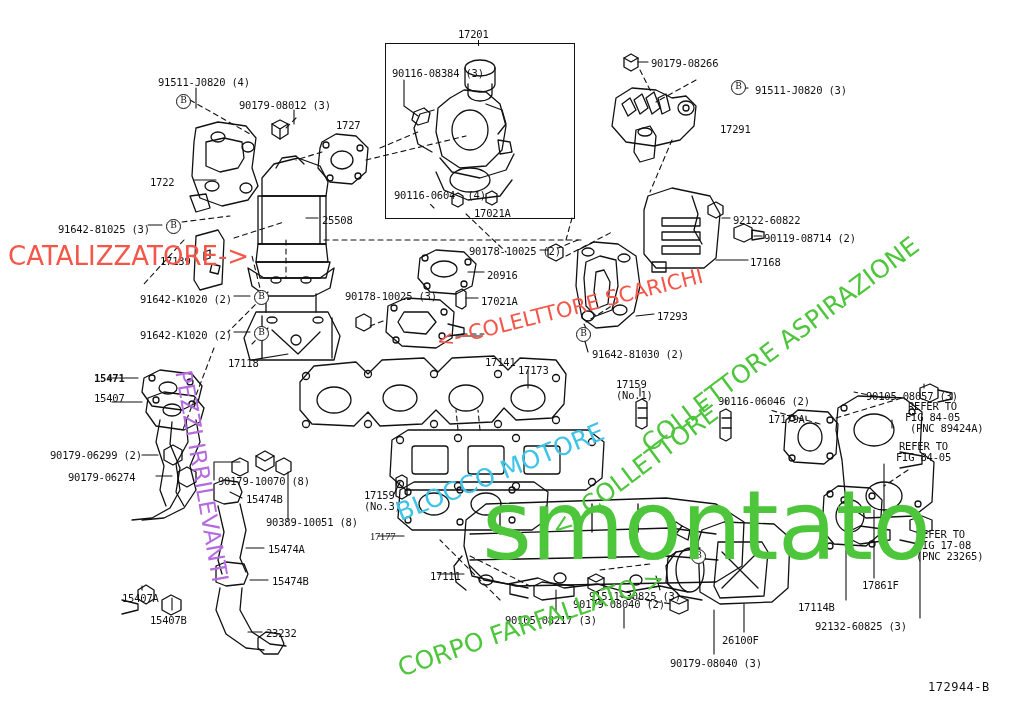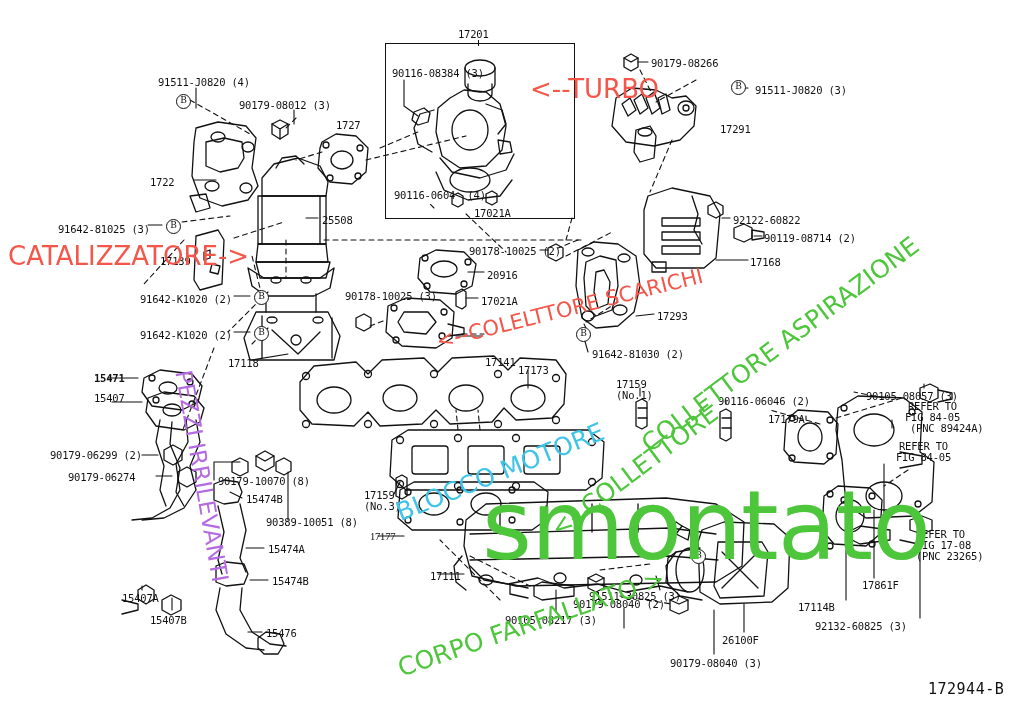--- a/index.html
+++ b/index.html
@@ -102,21 +102,21 @@
     font-size: 25px;
   }
   .wm-violet {
     color: #b56be0;
     font-size: 23px;
   }
 
   .figcode {
     position: absolute;
     font-family: "DejaVu Sans Mono", monospace;
-    font-size: 15px;
+    font-size: 12px;
     color: #111;
     letter-spacing: 0.5px;
   }
 </style>
 </head>
 <body>
 
 <div id="stage">
 
   <svg id="artwork" viewBox="0 0 1024 707" xmlns="http://www.w3.org/2000/svg">
@@ -511,21 +511,21 @@
       <div class="lbl" style="left: 94px; top: 393px;">15407</div>
       <div class="lbl" style="left: 50px; top: 450px;">90179-06299 (2)</div>
       <div class="lbl" style="left: 68px; top: 472px;">90179-06274</div>
       <div class="lbl" style="left: 218px; top: 476px;">90179-10070 (8)</div>
       <div class="lbl" style="left: 246px; top: 494px;">15474B</div>
       <div class="lbl" style="left: 266px; top: 517px;">90389-10051 (8)</div>
       <div class="lbl" style="left: 268px; top: 544px;">15474A</div>
       <div class="lbl" style="left: 272px; top: 576px;">15474B</div>
       <div class="lbl" style="left: 122px; top: 593px;">15407A</div>
       <div class="lbl" style="left: 150px; top: 615px;">15407B</div>
-      <div class="lbl" style="left: 266px; top: 628px;">15476</div>
+      <div class="lbl" style="left: 266px; top: 628px;">23232</div>
       <div class="lbl" style="left: 364px; top: 490px;">17159</div>
       <div class="lbl" style="left: 364px; top: 501px;">(No.3)</div>
       <div class="lbl" style="left: 370px; top: 531px; font-family: Liberation Serif, serif;">17177</div>
       <div class="lbl" style="left: 430px; top: 571px;">17111</div>
       <div class="lbl" style="left: 616px; top: 379px;">17159</div>
       <div class="lbl" style="left: 616px; top: 390px;">(No.1)</div>
       <div class="lbl" style="left: 718px; top: 396px;">90116-06046 (2)</div>
       <div class="lbl" style="left: 768px; top: 414px;">17179A</div>
       <div class="lbl" style="left: 866px; top: 391px;">90105-08057 (3)</div>
       <div class="lbl" style="left: 908px; top: 401px;">REFER TO</div>
@@ -550,21 +550,20 @@
       <div class="bmark" style="left: 176px; top: 94px;">B</div>
       <div class="bmark" style="left: 166px; top: 219px;">B</div>
       <div class="bmark" style="left: 254px; top: 290px;">B</div>
       <div class="bmark" style="left: 254px; top: 326px;">B</div>
       <div class="bmark" style="left: 731px; top: 80px;">B</div>
       <div class="bmark" style="left: 576px; top: 327px;">B</div>
       <div class="bmark" style="left: 691px; top: 549px;">B</div>
     </div>
 
 
-  <div class="wm wm-red" style="left:530px; top:74px;">&lt;--TURBO</div>
 
   <div class="wm wm-red" style="left:8px; top:241px;">CATALIZZATORE-&gt;</div>
 
   <div class="wm wm-red-sm" style="left:434px; top:330px; transform:rotate(-14deg); transform-origin:0 0;">&lt;--COLELTTORE SCARICHI</div>
 
   <div class="wm wm-green" style="left:636px; top:435px; transform:rotate(-37deg); transform-origin:0 0;">COLLETTORE ASPIRAZIONE</div>
 
   <div class="wm wm-green" style="left:545px; top:520px; transform:rotate(-37deg); transform-origin:0 0;">&lt;- COLLETTORE</div>
 
   <div class="wm wm-cyan" style="left:392px; top:500px; transform:rotate(-22deg); transform-origin:0 0;">BLOCCO MOTORE</div>

